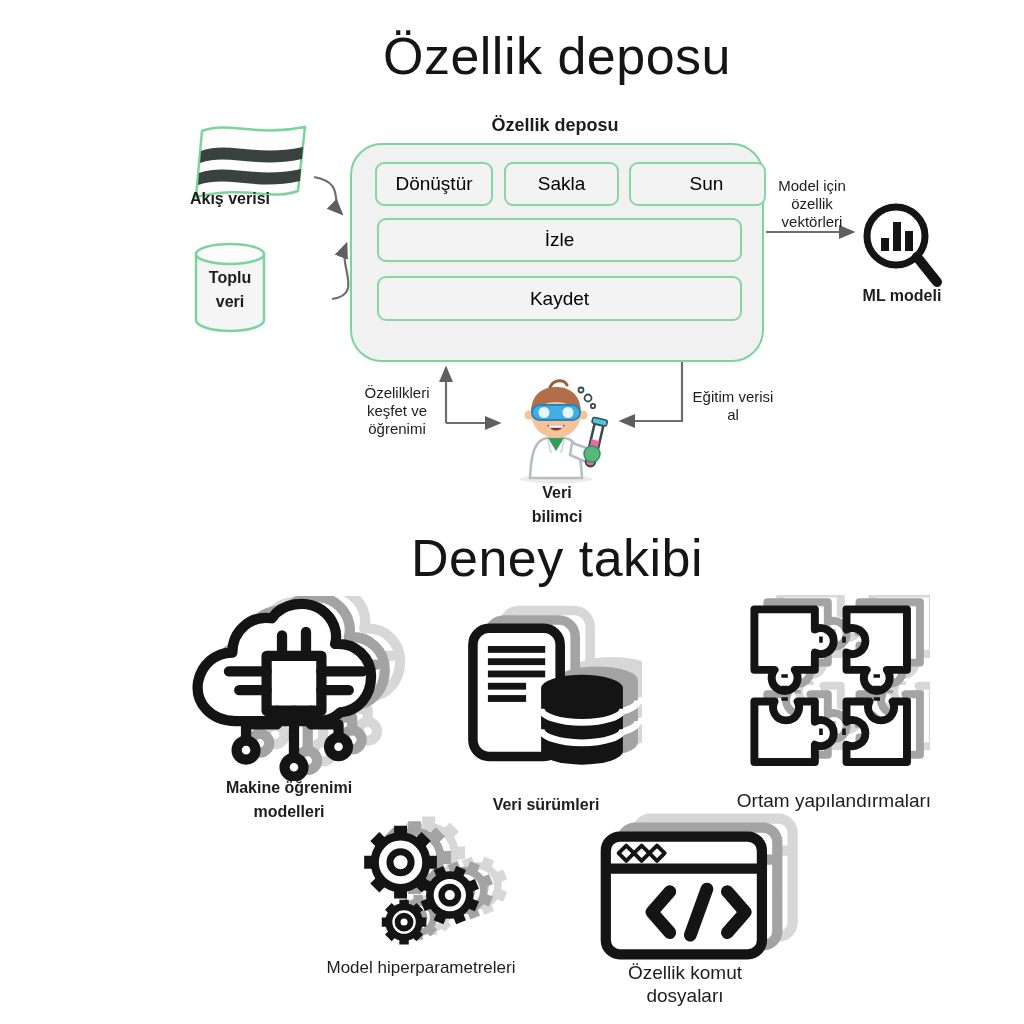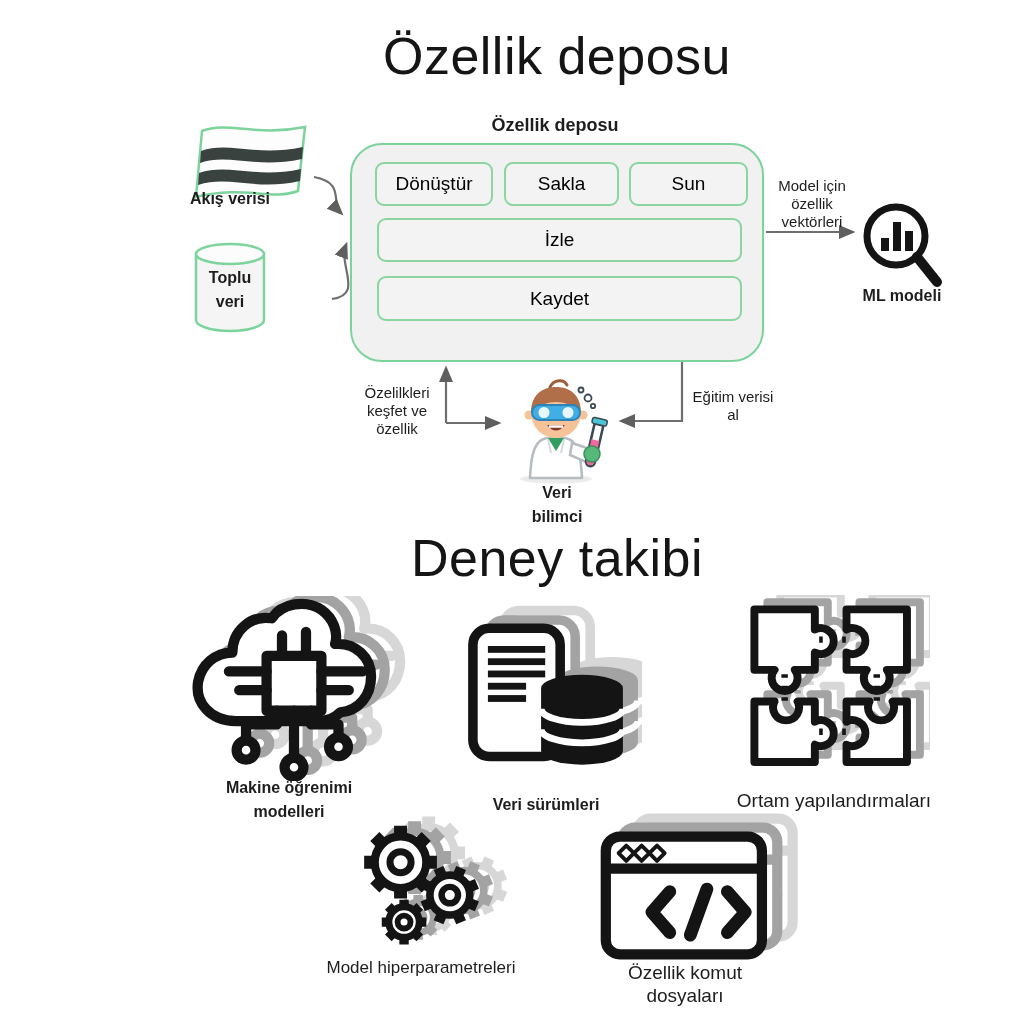--- a/index.html
+++ b/index.html
@@ -52,40 +52,40 @@
     <path d="M4,12 V78 A34,11 0 0 0 72,78 V12" fill="#f4f5f4" stroke="#7cd49c" stroke-width="2.5"></path>
     <ellipse cx="38" cy="12" rx="34" ry="10" fill="#fbfcfb" stroke="#7cd49c" stroke-width="2.5"></ellipse>
   </svg>
   <div class="abs ctr lbl20 pre" style="left:180px;top:266px;width:100px;">Toplu
 veri</div>
 
   <div class="abs ctr lbl19" style="left:355px;top:114px;width:400px;font-weight:700;font-size:18px;">Özellik deposu</div>
   <div class="abs fsbox" style="left:350px;top:143px;width:410px;height:215px;">
     <div class="fsbtn" style="left:23px;top:17px;width:114px;height:40px;">Dönüştür</div>
     <div class="fsbtn" style="left:152px;top:17px;width:111px;height:40px;">Sakla</div>
-    <div class="fsbtn" style="left:277px;top:17px;width:115px;height:40px;">Sun</div>
+    <div class="fsbtn" style="left:277px;top:17px;width:115px;height:40px;padding-left:18px;">Sun</div>
     <div class="fsbtn" style="left:25px;top:131px;width:361px;height:41px;">Kaydet</div>
     <div class="fsbtn" style="left:25px;top:73px;width:361px;height:40px;">İzle</div>
   </div>
 
   <div class="abs ctr lbl15 pre" style="left:752px;top:177px;width:120px;">Model için
 özellik
 vektörleri</div>
   <svg class="abs" style="left:858px;top:198px;" width="88" height="104" viewBox="0 0 88 104">
     <circle cx="38" cy="38" r="29" fill="#ffffff" stroke="#141414" stroke-width="7"></circle>
     <rect x="23" y="40" width="8" height="13" fill="#141414"></rect>
     <rect x="35" y="24" width="8" height="29" fill="#141414"></rect>
     <rect x="47" y="33" width="8" height="20" fill="#141414"></rect>
     <line x1="59" y1="59" x2="79" y2="84" stroke="#141414" stroke-width="10" stroke-linecap="round"></line>
   </svg>
   <div class="abs ctr lbl20" style="left:842px;top:284px;width:120px;">ML modeli</div>
 
   <div class="abs ctr lbl15 pre" style="left:337px;top:384px;width:120px;">Özelilkleri
 keşfet ve
-özellik</div>
+öğrenimi</div>
   <div class="abs ctr lbl15 pre" style="left:673px;top:388px;width:120px;">Eğitim verisi
 al</div>
 
   <svg class="abs" style="left:502px;top:374px;" width="110" height="112" viewBox="0 0 110 112">
     <ellipse cx="54" cy="105" rx="36" ry="4.5" fill="#ececec"></ellipse>
     <path d="M28,104 C29,85 31,73 38,67 C44,62 64,62 70,67 C77,73 79,85 80,104 Z" fill="#ffffff" stroke="#b6bcc0" stroke-width="2.5"></path>
     <path d="M46,64 L54,77 L62,64 Z" fill="#2f9e60"></path>
     <path d="M46,65 L49,79 M62,65 L59,79" stroke="#d7dadc" stroke-width="2" fill="none"></path>
     <path d="M70,69 L88,75 L84,88 L68,81 Z" fill="#ffffff" stroke="#b6bcc0" stroke-width="2.5"></path>
     <g transform="rotate(13 92 70)">

